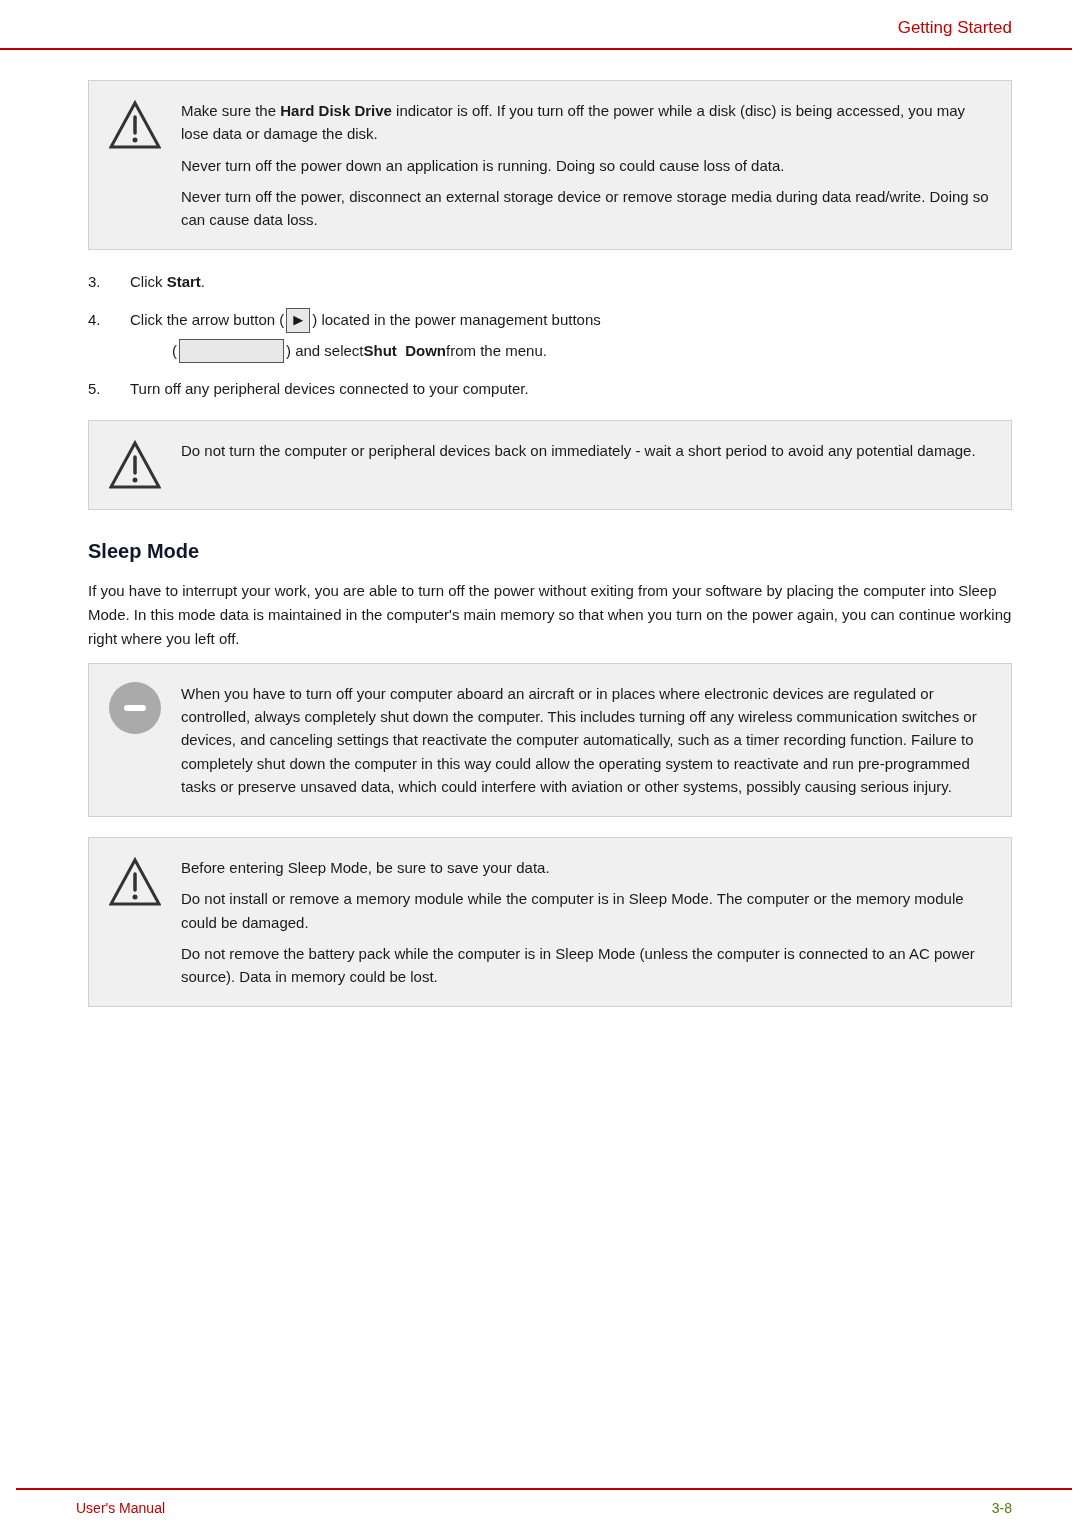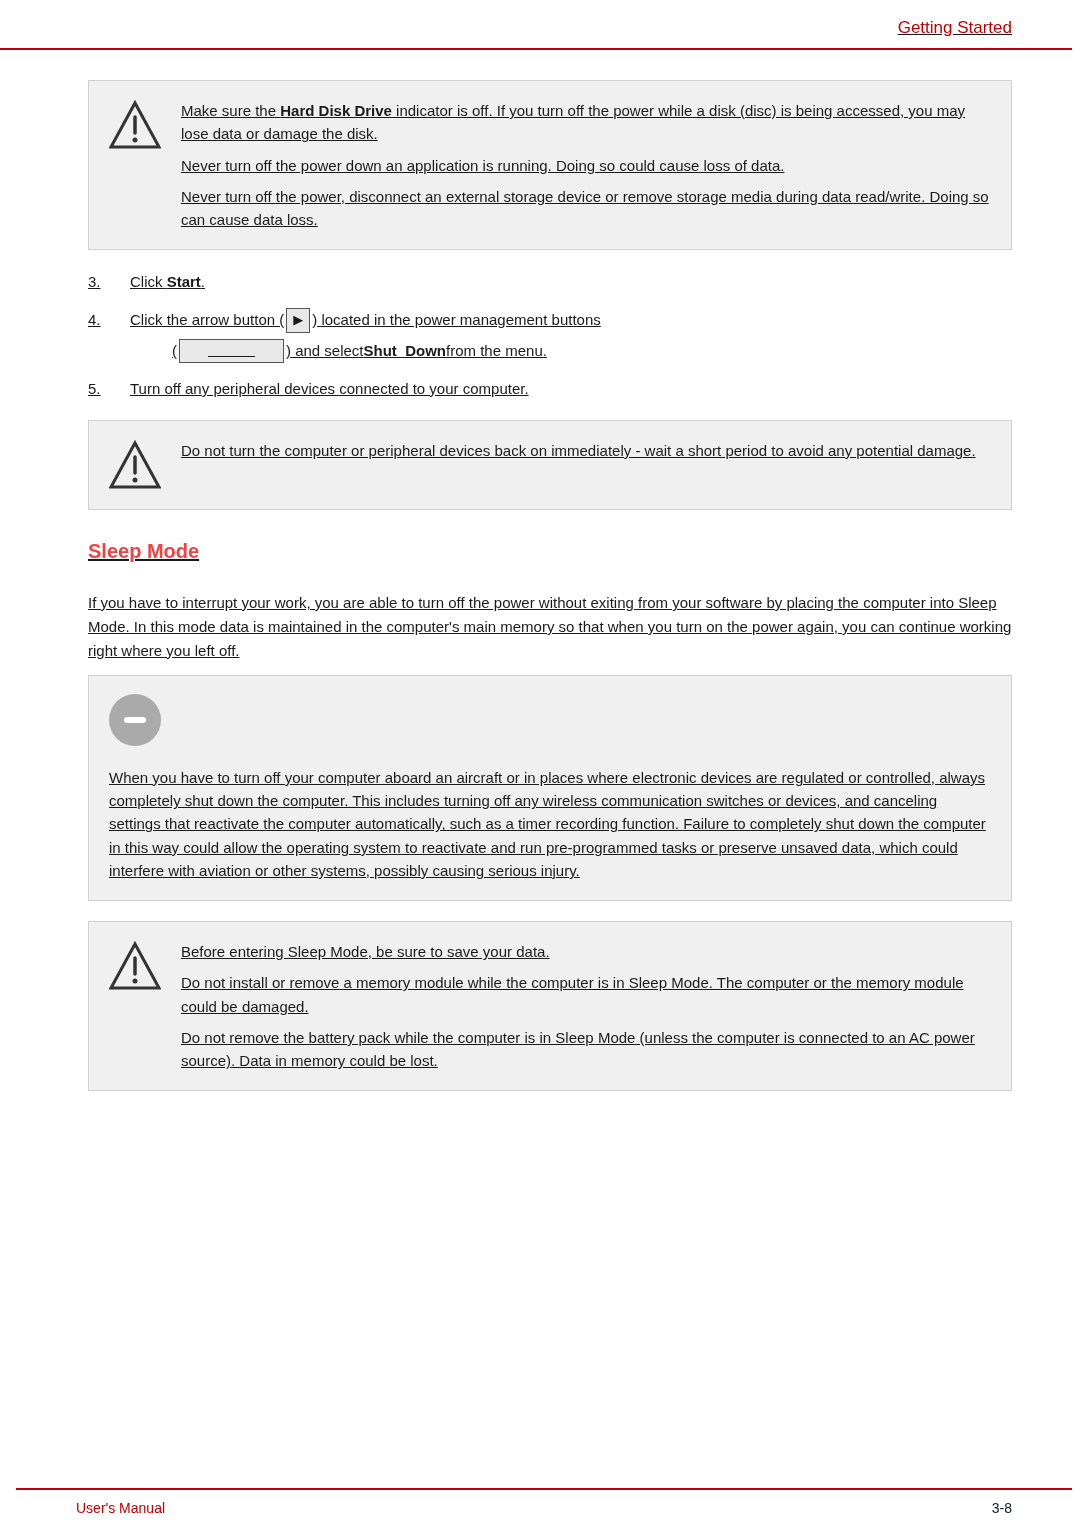--- a/index.html
+++ b/index.html
@@ -16,21 +16,20 @@
       font-size: 15px;
       color: #1a1a1a;
       position: relative;
     }
 
     .page-container {
       width: 1072px;
       min-height: 1526px;
       padding: 0;
       position: relative;
-      text-decoration: underline;
     }
 
     
     .header {
       width: 100%;
       border-bottom: 2px solid #c00000;
       padding: 18px 60px 10px 60px;
       display: flex;
       justify-content: flex-end;
       align-items: center;
@@ -113,41 +112,40 @@
     .list-sub {
       display: flex;
       align-items: flex-start;
       padding-left: 42px;
       margin-top: 6px;
       line-height: 1.55;
     }
 
     
     .section-heading {
-      color: #ef4444;
+      color: #0f172a;
       font-size: 20px;
       font-weight: bold;
-      margin: 30px 0 28px 0;
+      margin: 30px 0 16px 0;
     }
 
     .section-para {
       line-height: 1.6;
       margin-bottom: 12px;
     }
 
     
     .info-box {
       display: flex;
       align-items: flex-start;
       background: #f0f0f0;
       border: 1px solid #d0d0d0;
       padding: 18px 20px;
       margin-bottom: 20px;
       gap: 20px;
-      flex-direction: column;
     }
 
     .info-icon {
       flex-shrink: 0;
       width: 52px;
       height: 52px;
       background: #aaaaaa;
       border-radius: 50%;
       display: flex;
       align-items: center;
@@ -178,21 +176,21 @@
       justify-content: space-between;
       align-items: center;
     }
 
     .footer-left {
       color: #c00000;
       font-size: 14px;
     }
 
     .footer-right {
-      color: #0f172a;
+      color: #4d7c0f;
       font-size: 14px;
     }
 
     
     .btn-placeholder {
       display: inline-block;
       border: 1px solid #555;
       background: #e8e8e8;
       padding: 1px 6px;
       font-size: 13px;

